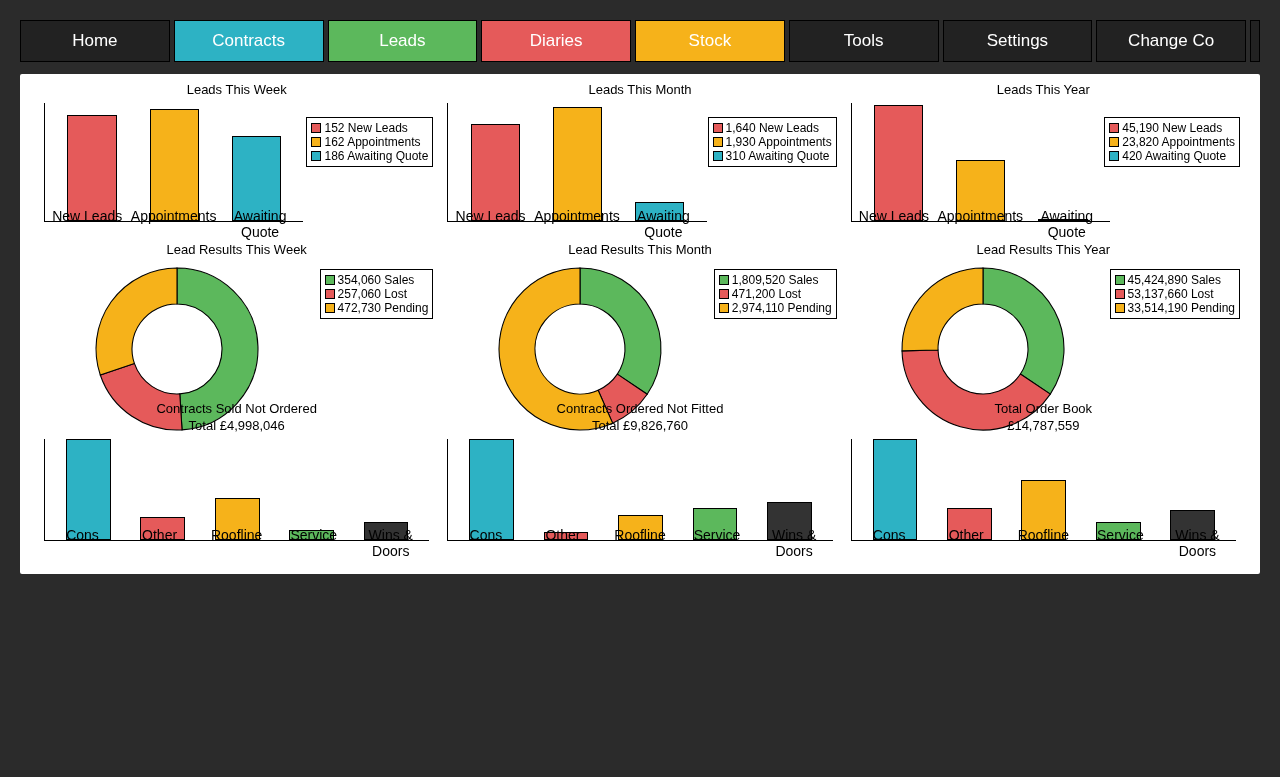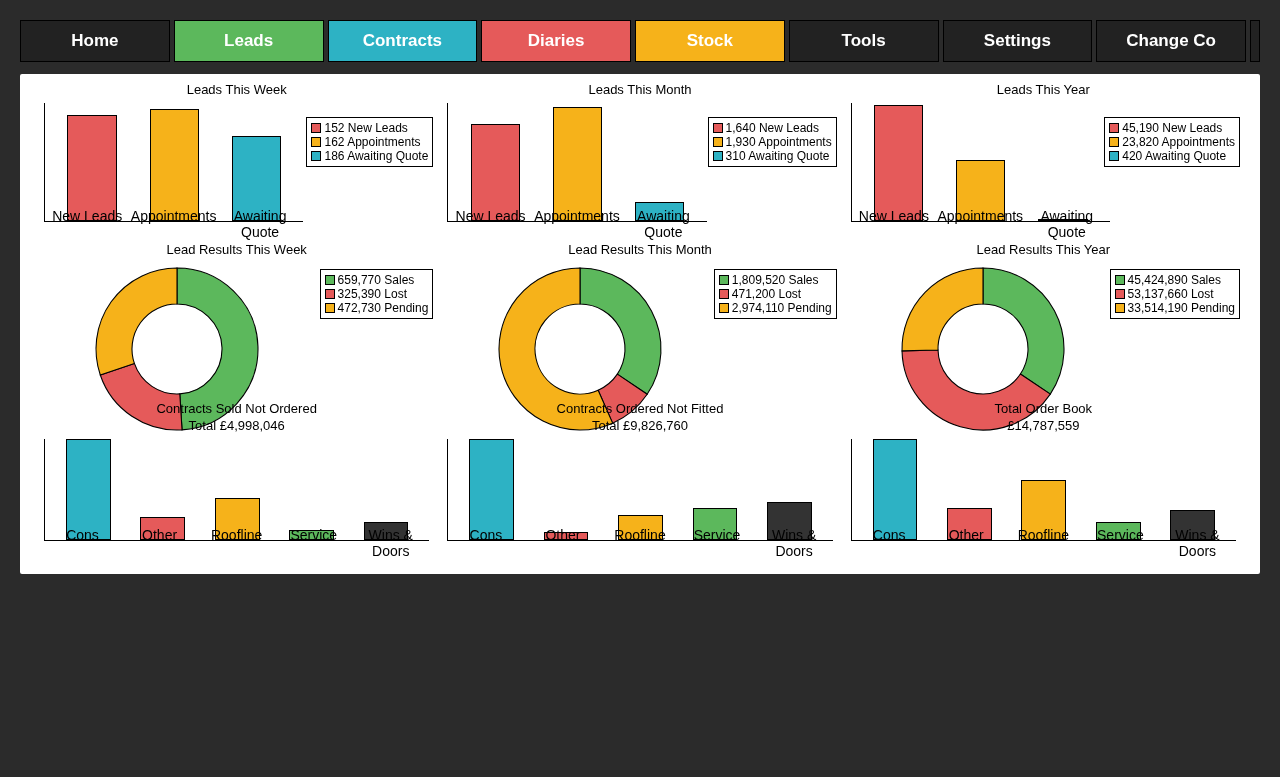--- a/index.html
+++ b/index.html
@@ -1,18 +1,18 @@
 <!DOCTYPE html>
 <html><head>
 <meta charset="utf-8">
 <style>
 *{box-sizing:border-box;margin:0;padding:0;font-family:Arial,sans-serif}
 body{background:#2b2b2b;padding:20px;width:1280px;height:777px;overflow:hidden}
 .nav{display:flex;gap:4px;margin-bottom:12px}
-.nav-item{flex:1;padding:10px 4px;text-align:center;color:#fff;font-size:17px;font-weight:bold;cursor:pointer;border:1px solid #000}
+.nav-item{flex:1;padding:10px 4px;text-align:center;color:#fff;font-size:17px;font-weight:normal;cursor:pointer;border:1px solid #000}
 .nav-home,.nav-tools,.nav-settings,.nav-change{background:#222}
 .nav-leads{background:#5cb85c}
 .nav-contracts{background:#2db2c4}
 .nav-diaries{background:#e55a5a}
 .nav-stock{background:#f6b21a}
 .nav-stub{flex:0 0 10px;background:#222;border:1px solid #000}
 .panel{background:#fff;border-radius:2px;padding:8px 20px 8px 20px;height:500px}
 .row{display:flex;gap:10px;height:33%}
 .cell{flex:1;position:relative;display:flex;flex-direction:column;height:100%}
 .title{font-size:13px;text-align:center;margin-bottom:2px}
@@ -31,22 +31,22 @@
 .barlabel{flex:1;text-align:center;font-size:14px}
 .donut-wrap{display:flex;justify-content:center;align-items:center;height:100%;margin-right:120px}
 .donut-legend{top:10px}
 svg.donut{width:180px;height:180px}
 </style>
 </head>
 <body>
 
 <div class="nav">
   <div class="nav-item nav-home">Home</div>
+  <div class="nav-item nav-contracts">Contracts</div>
   <div class="nav-item nav-leads">Leads</div>
-  <div class="nav-item nav-contracts">Contracts</div>
   <div class="nav-item nav-diaries">Diaries</div>
   <div class="nav-item nav-stock">Stock</div>
   <div class="nav-item nav-tools">Tools</div>
   <div class="nav-item nav-settings">Settings</div>
   <div class="nav-item nav-change">Change Co</div>
   <div class="nav-stub"></div>
 </div>
 
 <div class="panel">
   <div class="row" id="row1">
@@ -162,25 +162,25 @@
         </div>
       </div>
     </div>
   <div class="row" id="row2">
       <div class="cell">
         <div class="title">Lead Results This Week</div>
         <div class="chart-area">
           <div class="legend donut-legend">
             <div class="legend-row">
               <span class="swatch" style="background:#5cb85c"></span>
-              <span>659,770 Sales</span>
-            </div>
-            <div class="legend-row">
-              <span class="swatch" style="background:#e55a5a"></span>
-              <span>325,390 Lost</span>
+              <span>354,060 Sales</span>
+            </div>
+            <div class="legend-row">
+              <span class="swatch" style="background:#e55a5a"></span>
+              <span>257,060 Lost</span>
             </div>
             <div class="legend-row">
               <span class="swatch" style="background:#f6b21a"></span>
               <span>472,730 Pending</span>
             </div>
           </div>
           <div class="donut-wrap">
             <svg class="donut" viewBox="0 0 100 100">
               <path d="M50,5 A45,45 0 0 1 52.79717850071913,94.91298022214863 L51.553988055955074,74.95165567897146 A25,25 0 0 0 50,25 Z" fill="#5cb85c" stroke="#000" stroke-width="0.6"></path>
               <path d="M52.79717850071913,94.91298022214863 A45,45 0 0 1 7.3819968578742206,64.44665387478213 L26.3233315877079,58.02591881932341 A25,25 0 0 0 51.553988055955074,74.95165567897146 Z" fill="#e55a5a" stroke="#000" stroke-width="0.6"></path>

